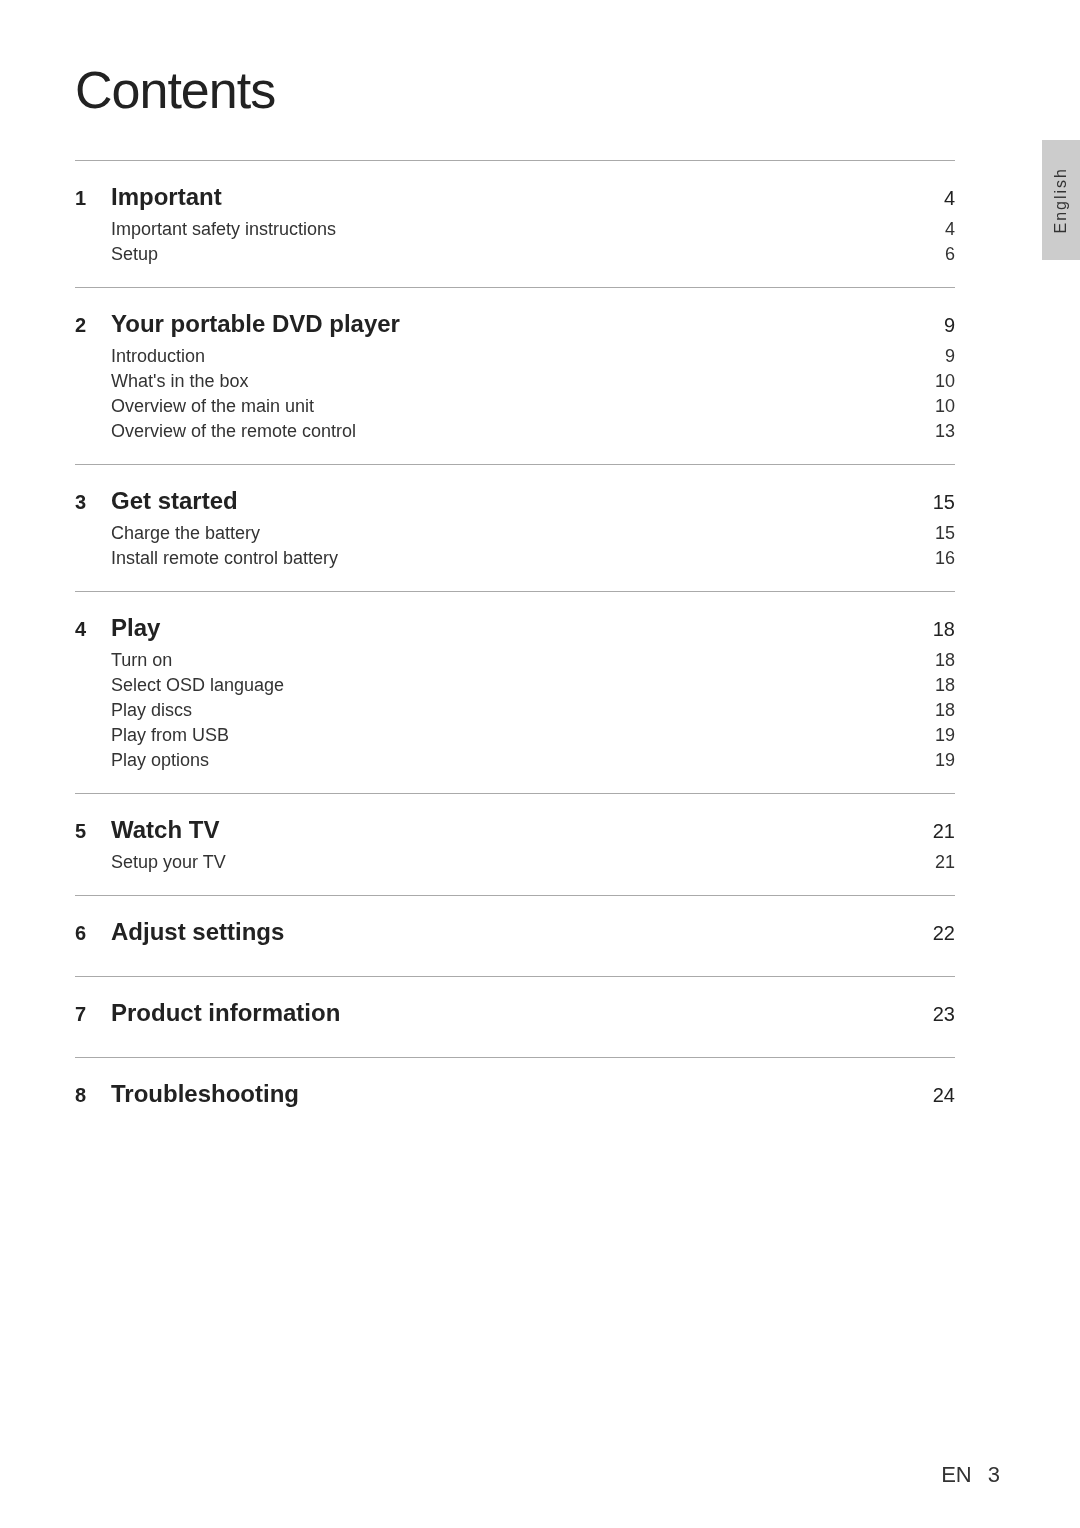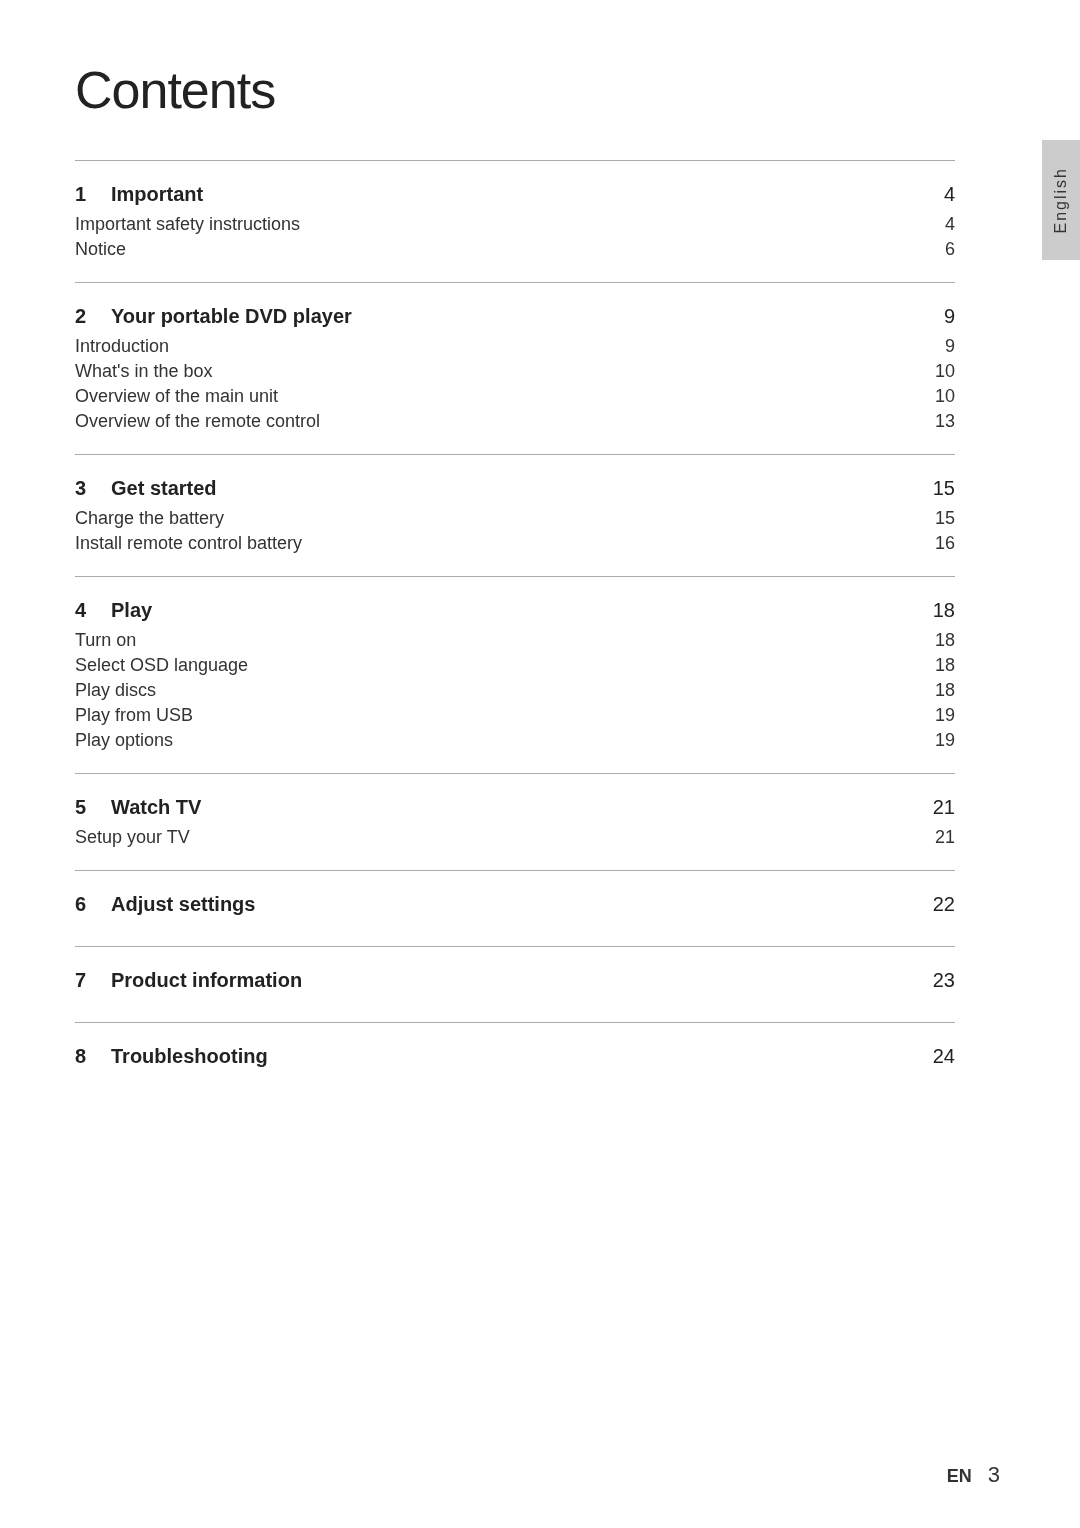--- a/index.html
+++ b/index.html
@@ -81,38 +81,39 @@
     }
 
     .section-number {
       font-size: 20px;
       font-weight: 700;
       color: #222;
       min-width: 36px;
     }
 
     .section-title {
-      font-size: 20px;
+      font-size: 24px;
       font-weight: 700;
       color: #222;
       flex: 1;
     }
 
     .section-page {
       font-size: 20px;
       font-weight: 400;
       color: #222;
       min-width: 30px;
       text-align: right;
     }
 
     .sub-row {
       display: flex;
       justify-content: space-between;
       align-items: center;
+      margin-left: 36px;
       margin-bottom: 4px;
     }
 
     .sub-row:last-child {
       margin-bottom: 0;
     }
 
     .sub-title {
       font-size: 18px;
       font-weight: 400;
@@ -131,23 +132,23 @@
     .footer {
       position: absolute;
       bottom: 40px;
       right: 80px;
       display: flex;
       align-items: baseline;
       gap: 16px;
     }
 
     .footer-en {
-      font-size: 18px;
-      color: #333;
-      font-weight: 700;
+      font-size: 22px;
+      color: #333;
+      font-weight: 400;
     }
 
     .footer-page {
       font-size: 22px;
       color: #333;
       font-weight: 400;
     }
   </style>
 </head>
 <body>
@@ -167,21 +168,21 @@
           <div class="toc-section-header">
             <span class="section-number">1</span>
             <span class="section-title">Important</span>
             <span class="section-page">4</span>
           </div>
           <div class="sub-row">
             <span class="sub-title">Important safety instructions</span>
             <span class="sub-page">4</span>
           </div>
           <div class="sub-row">
-            <span class="sub-title">Notice</span>
+            <span class="sub-title">Setup</span>
             <span class="sub-page">6</span>
           </div>
         </div>
         <div class="toc-section">
           <div class="toc-section-header">
             <span class="section-number">2</span>
             <span class="section-title">Your portable DVD player</span>
             <span class="section-page">9</span>
           </div>
           <div class="sub-row">

